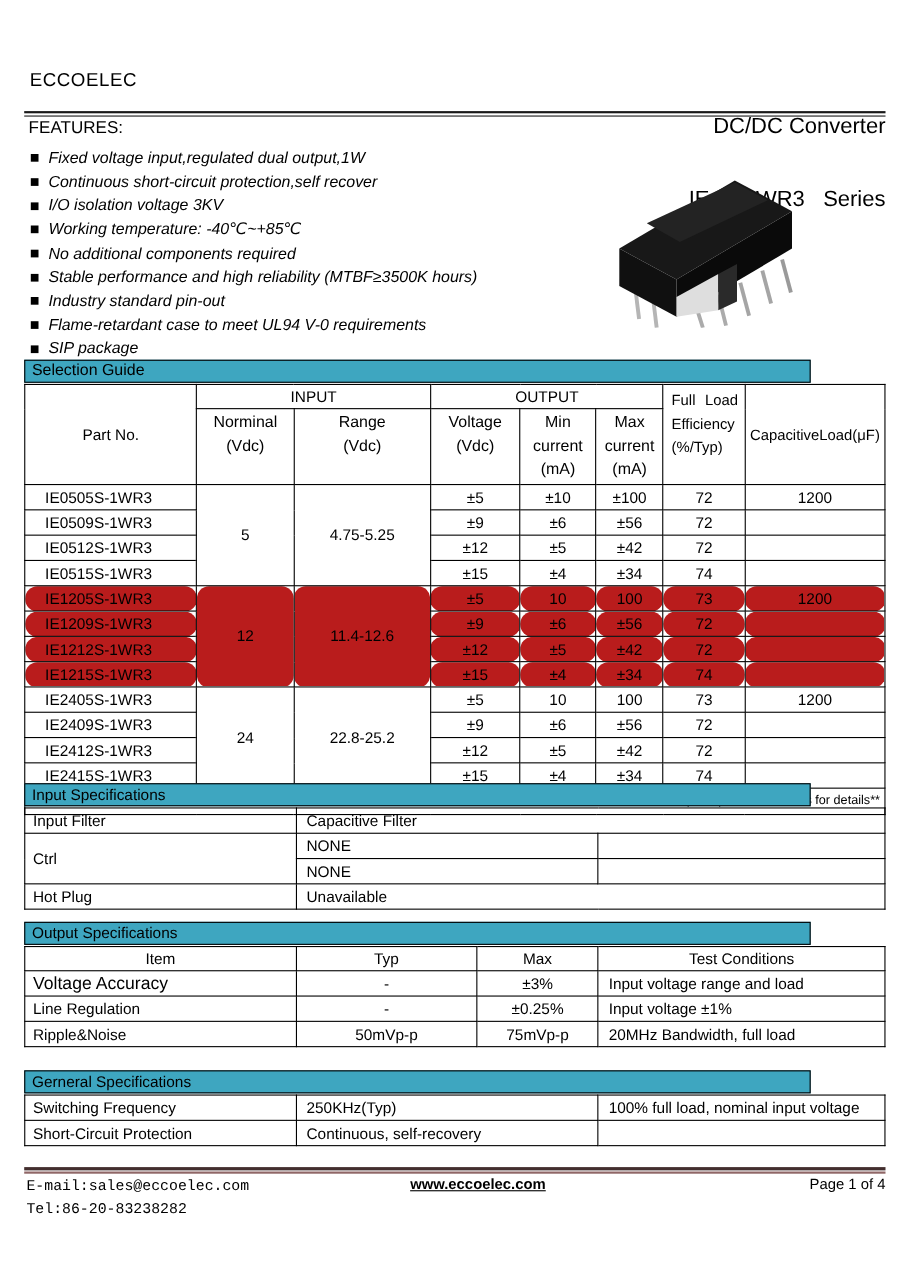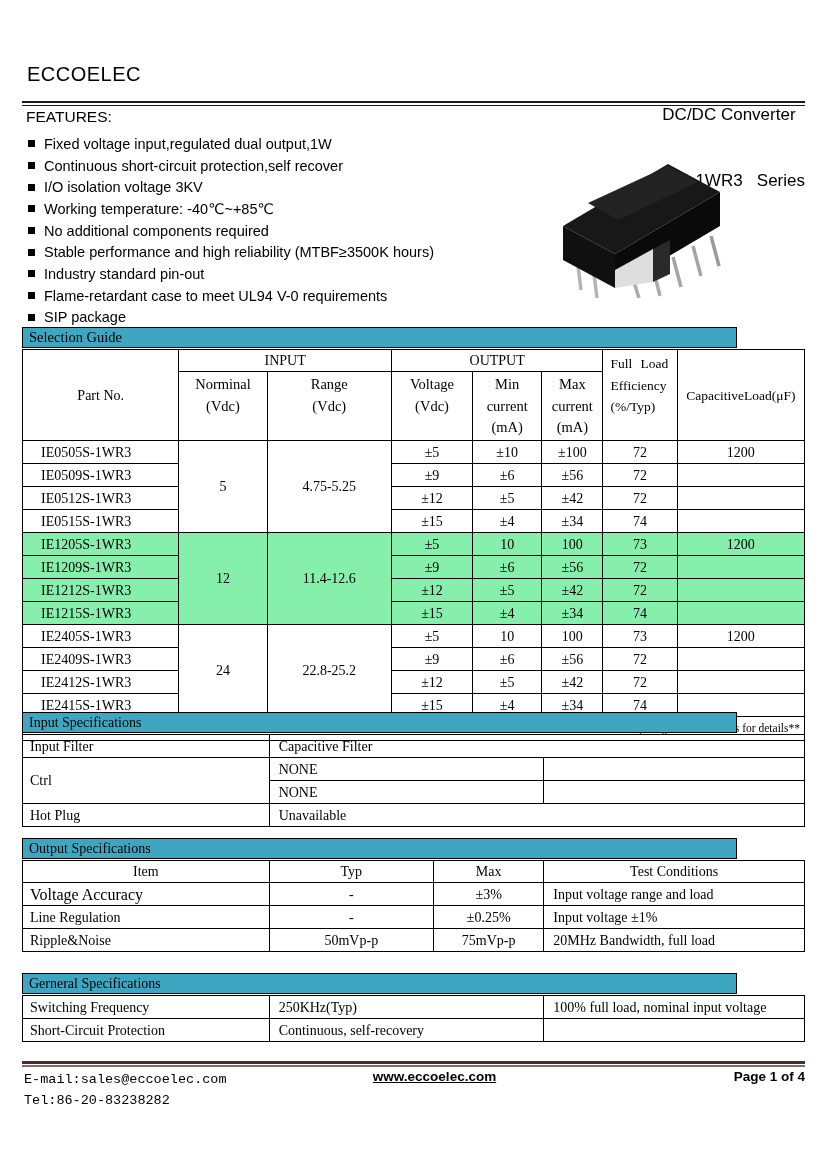--- a/index.html
+++ b/index.html
@@ -1,62 +1,62 @@
 <!DOCTYPE html>
 <html><head>
 <meta charset="utf-8">
 <style>
   html,body{margin:0;padding:0;background:#fff;}
   .page{position:relative;width:827px;height:1169px;background:#fff;overflow:hidden;
         font-family:"Liberation Sans","DejaVu Sans",sans-serif;color:#000;}
   
   .hdr{position:absolute;top:60px;left:27px;width:778px;display:flex;justify-content:space-between;}
-  .company{font-size:20px;letter-spacing:.5px;padding-top:3px;}
-  .hdr-right{text-align:center;font-size:17px;line-height:22px;white-space:pre;}
+  .company{font-size:17px;letter-spacing:.5px;padding-top:3px;}
+  .hdr-right{text-align:right;font-size:20px;line-height:22px;white-space:pre;}
   .double-rule{position:absolute;top:101px;left:22px;width:783px;height:2px;
                border-top:2.5px solid #1a1a1a;border-bottom:1.5px solid #1a1a1a;}
   
   .features-title{position:absolute;top:108px;left:26px;font-size:15.5px;}
-  .features{position:absolute;top:133px;left:28px;margin:0;padding:0;list-style:none;}
+  .features{position:absolute;top:133px;left:28px;margin:0;padding:0;list-style:none;font-style:italic;}
   .features li{display:flex;align-items:center;height:21.7px;font-size:14.5px;}
   .blt{width:7px;height:7px;background:#000;margin-right:9px;flex:none;}
   
   .photo{position:absolute;left:548px;top:148px;}
   
-  .sect{position:absolute;left:22px;width:715px;font-family:Liberation Serif, serif;}
+  .sect{position:absolute;left:22px;width:715px;}
   .bar{box-sizing:border-box;height:21px;background:#3ea6c0;border:1px solid #000;
        font-size:14.5px;line-height:19px;padding-left:6px;}
   table{width:783px;border-collapse:collapse;table-layout:fixed;margin-top:1px;}
   td,th{border:1px solid #000;font-weight:400;padding:0;font-size:14px;line-height:21px;
         overflow:hidden;white-space:nowrap;}
   table{border:1.5px solid #000;}
   .c{text-align:center;}
   .lbl{text-align:left;padding-left:7px;}
   .val{text-align:left;padding-left:9px;}
   .sg-h1{height:22px;}
   .sg-h2 th{height:66px;vertical-align:top;padding-top:2px;font-size:14.5px;}
   .sg-h2 th div,.effcell div{line-height:21.5px;}
   .vmid{vertical-align:middle;}
   .effcell{vertical-align:top;padding-top:3px;font-size:13.5px;}
   .capcell{vertical-align:middle;font-size:13.5px;}
   .ws{word-spacing:5px;}
   .sgrow td{height:22px;}
   .part{text-align:left;padding-left:18px;}
-  .shade td{background:#86efac;}
+  .shade td{background:#b91c1c;border-radius:11px;}
   .note{height:23px;text-align:right;font-size:11.5px;padding-right:4px;}
   .spec tr td{height:22px;}
   .big{font-size:16px;}
   
   .frule{position:absolute;top:1061px;left:22px;width:783px;height:1px;
          border-top:3px solid #432e2e;border-bottom:2px solid #8f6666;}
   .footer{position:absolute;top:1069px;left:24px;width:781px;display:flex;font-size:13.5px;}
   .f-left{width:280px;line-height:21px;font-family:Liberation Mono, monospace;}
   .f-mid{flex:1;text-align:center;font-weight:700;}
   .f-mid span{text-decoration:underline;}
-  .f-right{width:240px;text-align:right;font-weight:700;}
+  .f-right{width:240px;text-align:right;font-weight:400;}
 </style>
 </head>
 <body>
 
 <div class="page">
 
   <div class="hdr">
     <div class="company">ECCOELEC</div>
     <div class="hdr-right">
       <div>DC/DC Converter</div>

